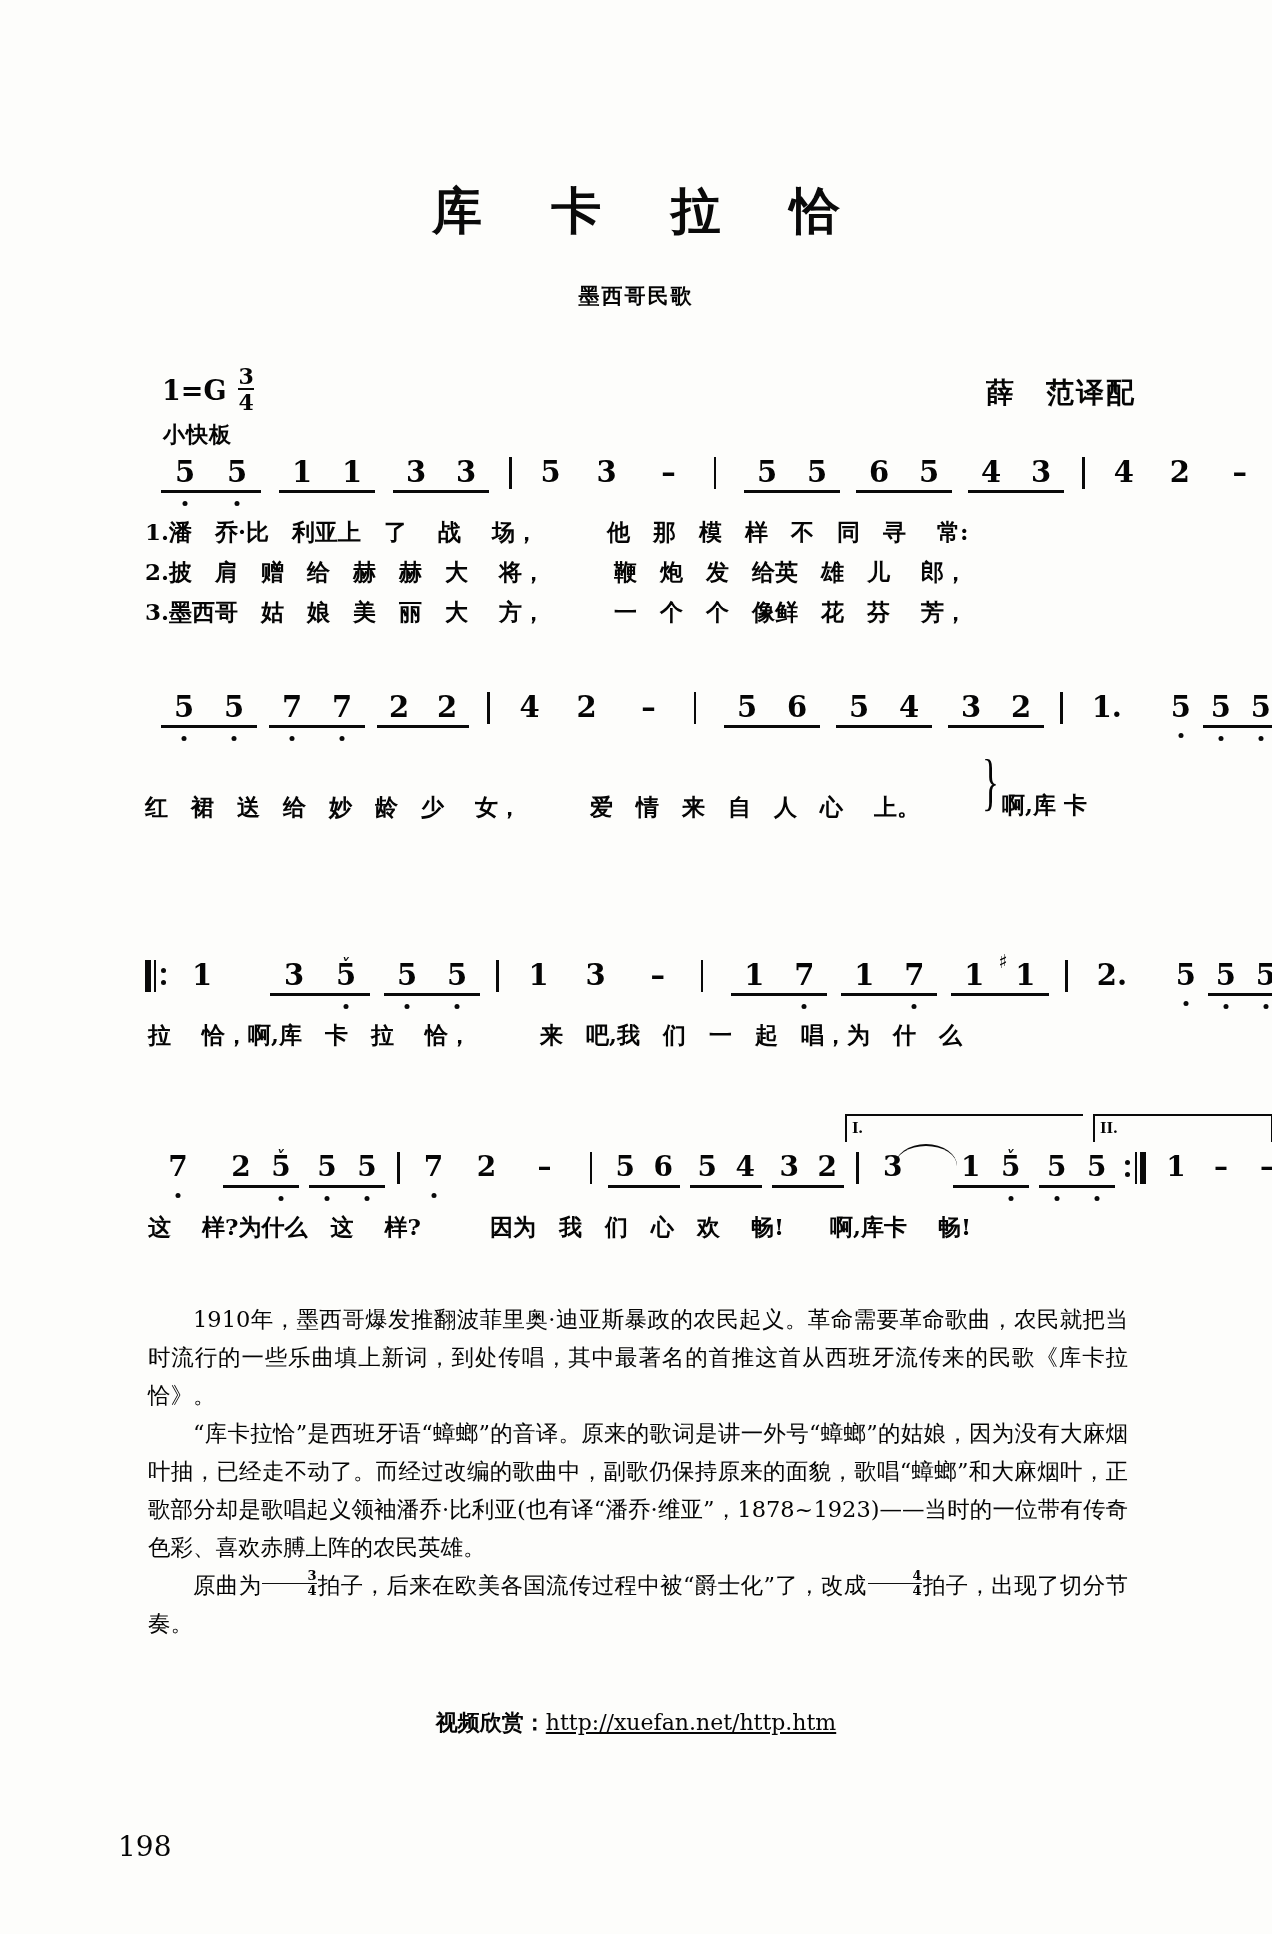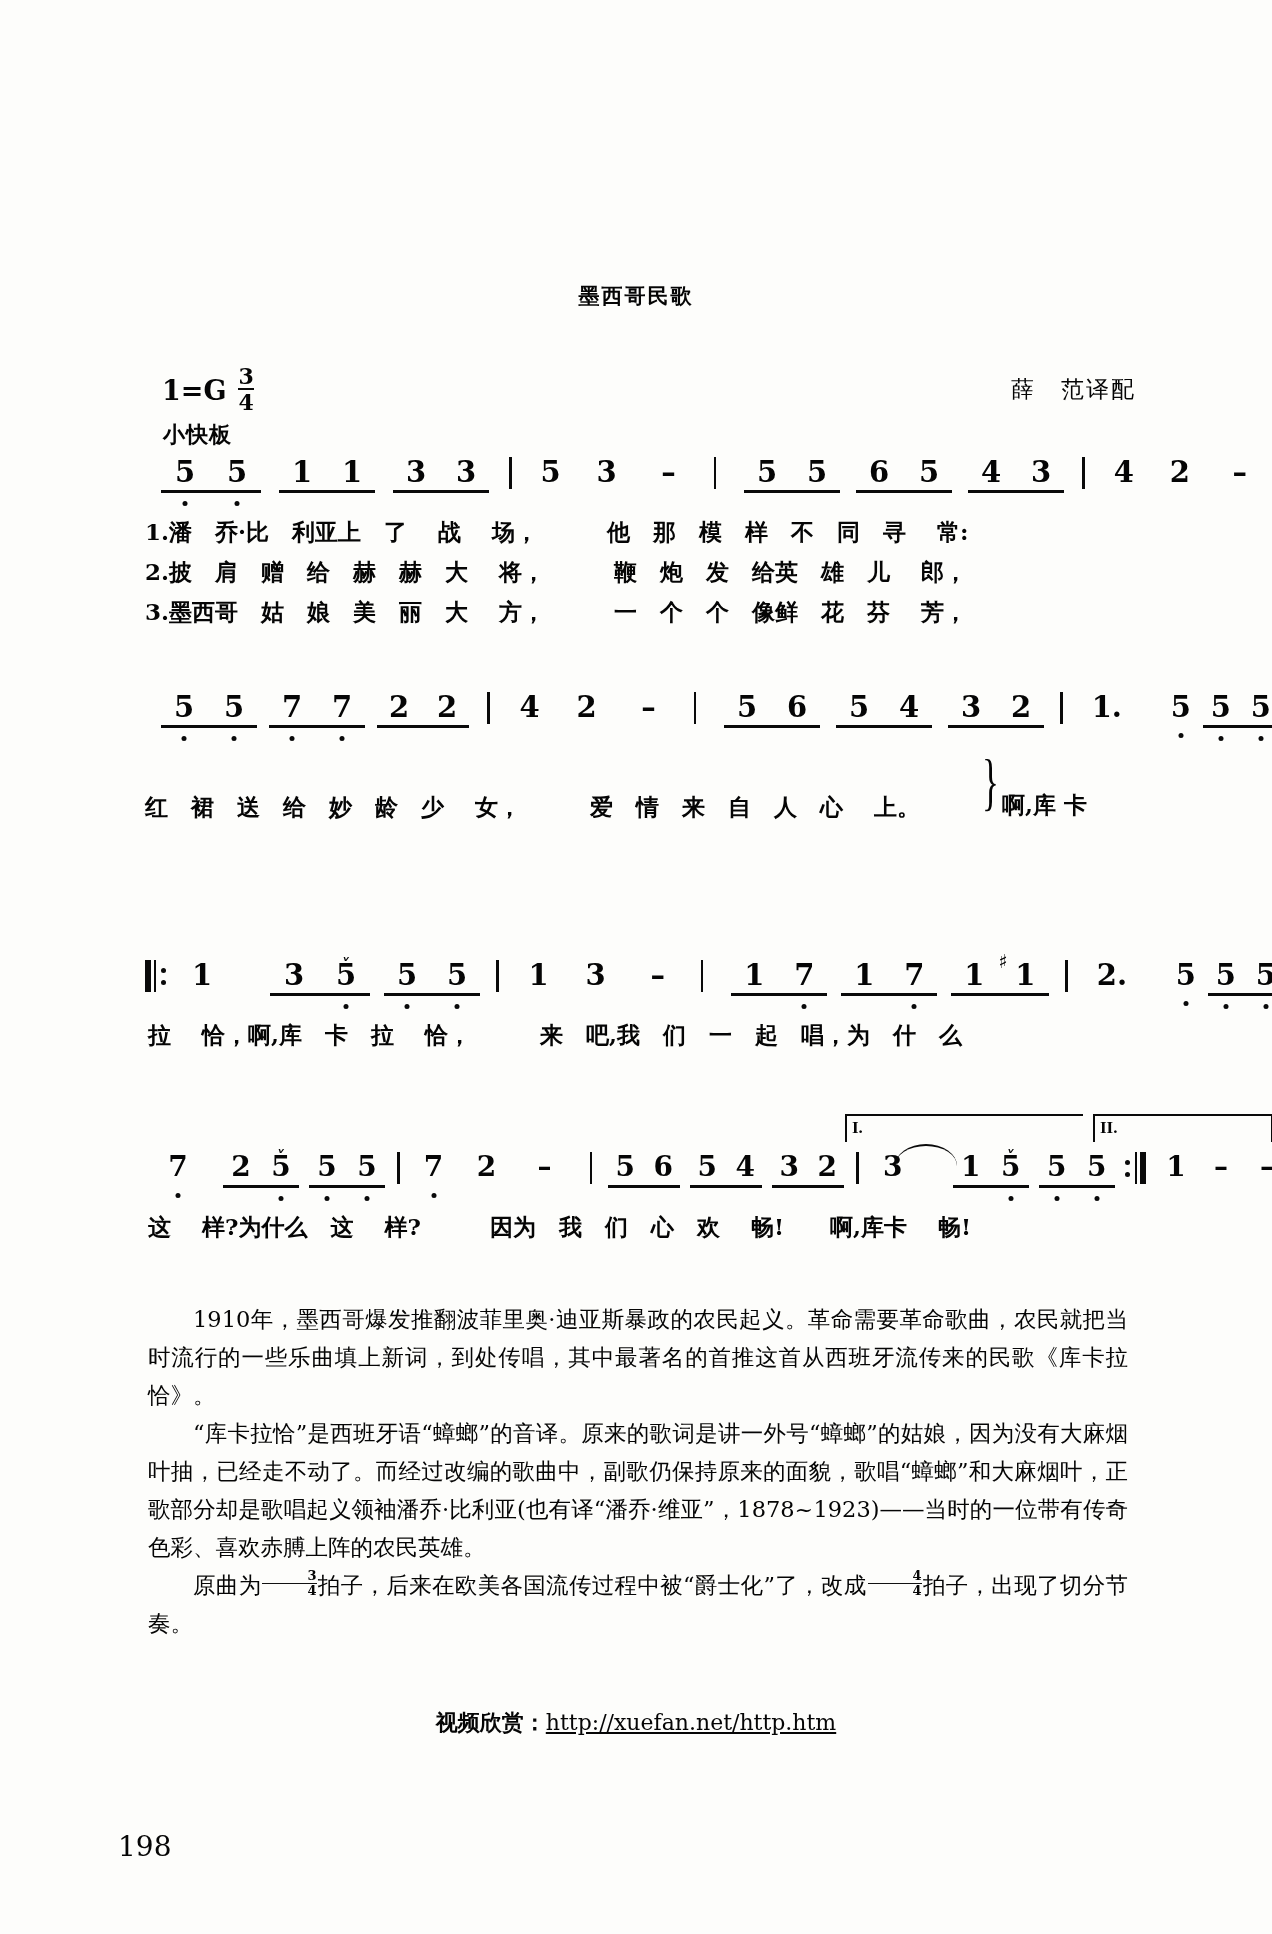--- a/index.html
+++ b/index.html
@@ -81,22 +81,22 @@
     left: 163px;
     font-size: 22px;
     font-weight: 700;
     letter-spacing: 1px;
     font-family: "DejaVu Serif", "Liberation Serif", serif;
   }
   .credit {
     position: absolute;
     top: 374px;
     right: 136px;
-    font-size: 23px;
-    font-weight: 400;
+    font-size: 28px;
+    font-weight: 700;
     letter-spacing: 2px;
     font-family: "DejaVu Serif", "Liberation Serif", serif;
     white-space: pre;
   }
 
   
   .system { position: absolute; left: 0; width: 1272px; }
   .staffrow {
     position: relative;
     height: 62px;
@@ -272,20 +272,21 @@
     left: 118px;
     font-size: 28px;
     font-family: "DejaVu Serif", "Liberation Serif", serif;
   }
 </style>
 </head>
 <body>
 
 <div class="page">
 
+  <div class="title">库 卡 拉 恰</div>
   <div class="subtitle">墨西哥民歌</div>
 
   <div class="keysig">
     <span class="kt">1=G</span>
     <span class="frac">
       <span class="num">3</span>
       <span class="den">4</span>
     </span>
   </div>
   <div class="tempo">小快板</div>

